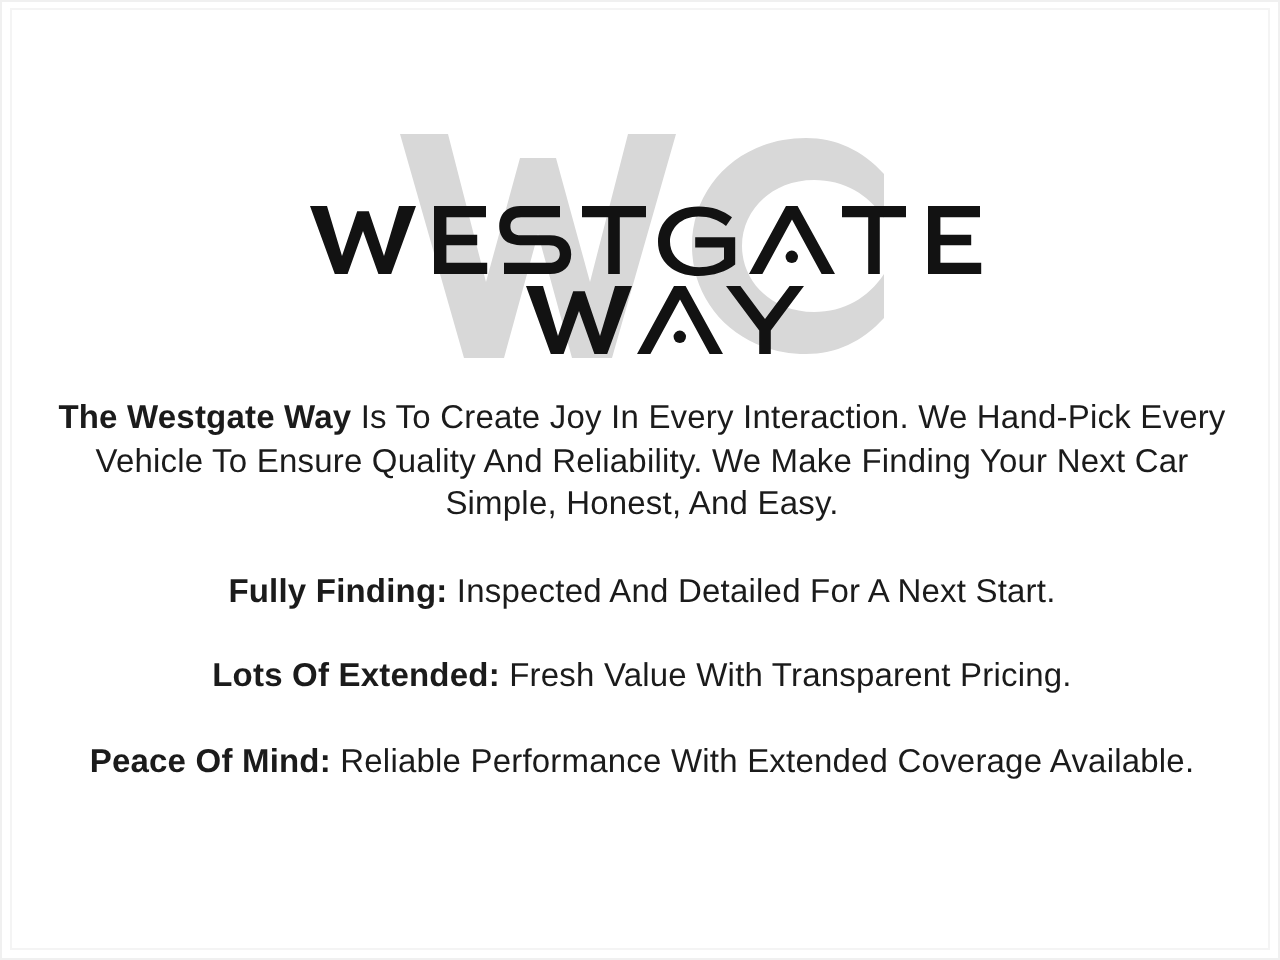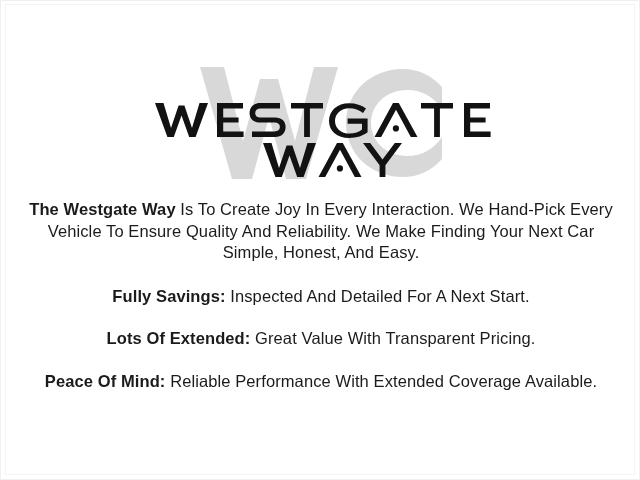--- a/index.html
+++ b/index.html
@@ -121,20 +121,20 @@
 
         <path d="M212 52 L219.2 52 L231.5 68.5 L243.8 52 L251 52 L234.4 74.2 L234.4 86 L228.6 86 L228.6 74.2 Z"></path>
       </g>
     </svg>
   </div>
 
   <div class="copy">
 
     <p class="para lead"><span class="lbl">The Westgate Way</span><span> Is To Create Joy In Every Interaction. We Hand-Pick Every Vehicle To Ensure Quality And Reliability. We Make Finding Your Next Car Simple, Honest, And Easy.</span></p>
 
-    <p class="para item"><span class="lbl">Fully Savings:</span><span> Inspected And Detailed For A Next Start.</span></p>
+    <p class="para item"><span class="lbl">Fully Finding:</span><span> Inspected And Detailed For A Next Start.</span></p>
 
-    <p class="para item"><span class="lbl">Lots Of Extended:</span><span> Great Value With Transparent Pricing.</span></p>
+    <p class="para item"><span class="lbl">Lots Of Extended:</span><span> Fresh Value With Transparent Pricing.</span></p>
 
     <p class="para item last"><span class="lbl">Peace Of Mind:</span><span> Reliable Performance With Extended Coverage Available.</span></p>
 
   </div>
 </div>
 
 </body></html>

